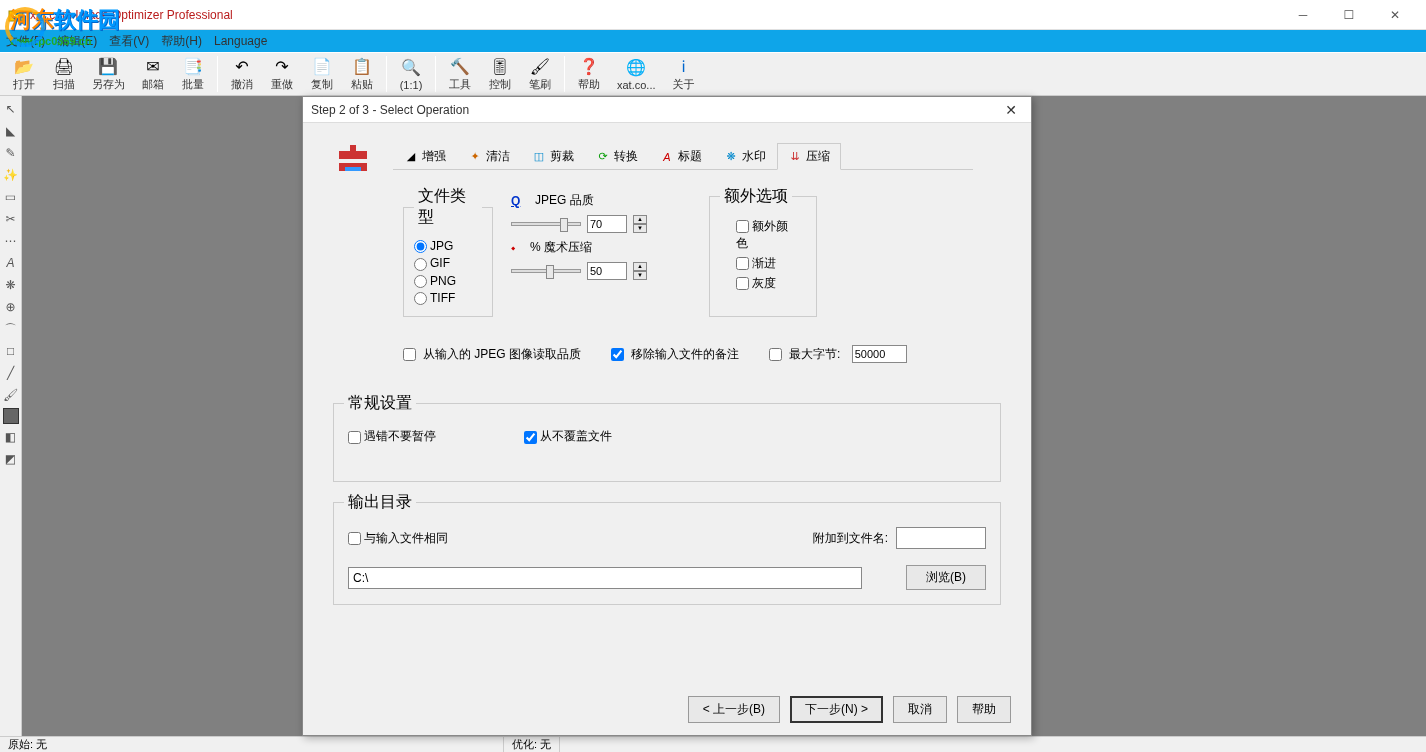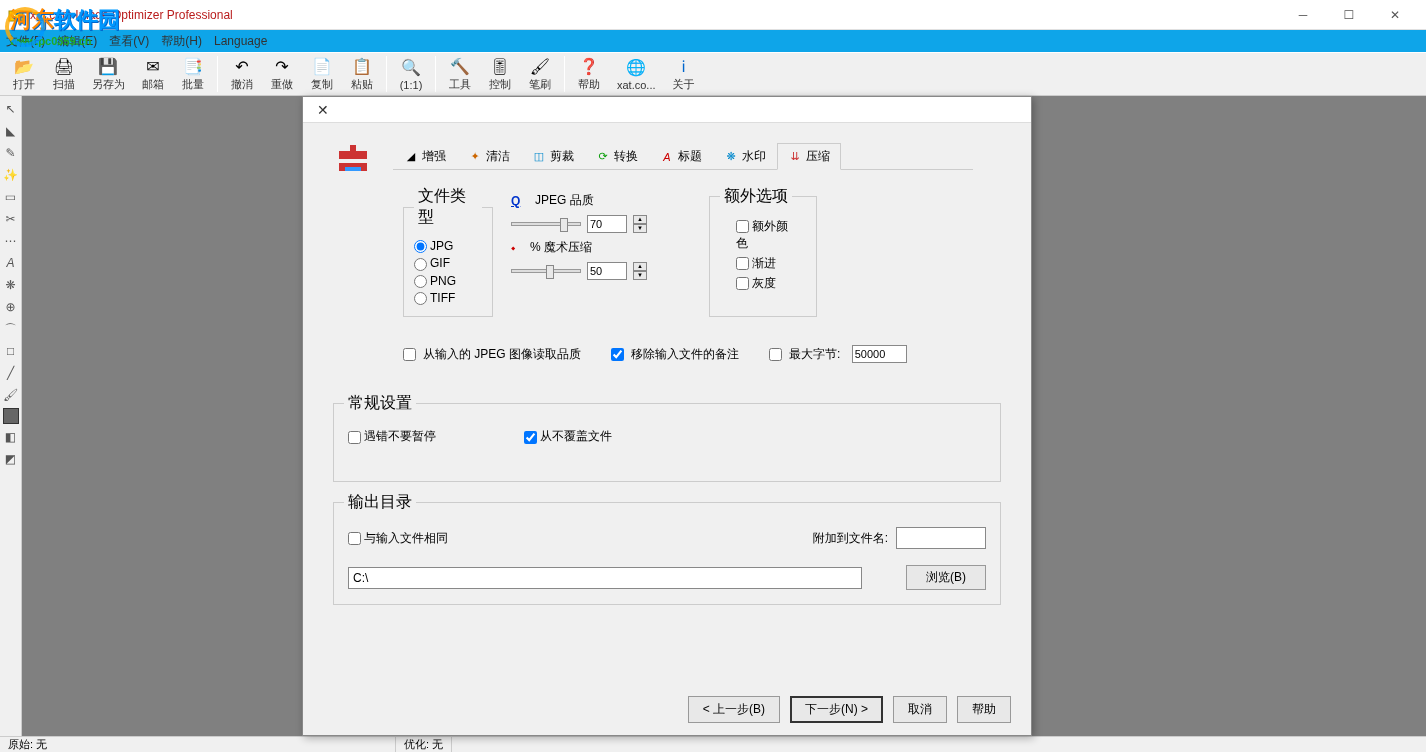--- a/index.html
+++ b/index.html
@@ -32,21 +32,21 @@
 
 
 .main { display: flex; height: 640px; }
 .sidetools { width: 22px; background: #f0f0f0; border-right: 1px solid #ccc; display: flex; flex-direction: column; align-items: center; padding-top: 4px; gap: 4px; }
 .sidetools .stool { width: 18px; height: 18px; display: flex; align-items: center; justify-content: center; font-size: 12px; color: #555; cursor: pointer; }
 .canvas { flex: 1; background: #808080; position: relative; }
 
 
 .statusbar { height: 16px; background: #f0f0f0; border-top: 1px solid #ccc; display: flex; font-size: 11px; align-items: center; }
 .statusbar .cell { padding: 0 8px; border-right: 1px solid #ccc; }
-.statusbar .cell:first-child { width:396px; }
+.statusbar .cell:first-child { width:504px; }
 
 
 .dialog { position: absolute; left: 302px; top: 96px; width: 730px; height: 640px; background: #f0f0f0; border: 1px solid #888; box-shadow: 2px 2px 8px rgba(0,0,0,0.3); z-index: 50; }
 .dlg-title { height: 26px; background: #fff; display: flex; align-items: center; padding: 0 8px; border-bottom: 1px solid #ddd; }
 .dlg-title .t { flex: 1; color: #333; }
 .dlg-title .x { cursor: pointer; font-size: 14px; color: #333; padding: 2px 6px; }
 .dlg-body { padding: 20px 30px 10px 30px; }
 
 .wizard-icon { display: inline-block; vertical-align: top; margin-right: 20px; }
 .wizard-icon svg { width: 40px; height: 36px; }
@@ -228,20 +228,21 @@
   <div class="canvas"></div>
 </div>
 
 <div class="statusbar">
   <div class="cell">原始: 无</div>
   <div class="cell">优化: 无</div>
 </div>
 
 <div class="dialog">
   <div class="dlg-title">
+    <span class="t">Step 2 of 3 - Select Operation</span>
     <span class="x">✕</span>
   </div>
   <div class="dlg-body">
     <div style="display:flex;align-items:flex-start">
       <div class="wizard-icon">
         <svg viewBox="0 0 40 36">
             <rect x="6" y="8" width="28" height="8" fill="#cc3333"></rect>
             <rect x="6" y="20" width="28" height="8" fill="#cc3333"></rect>
             <rect x="12" y="24" width="16" height="4" fill="#3399ff"></rect>
             <rect x="17" y="2" width="6" height="8" fill="#cc3333"></rect>

